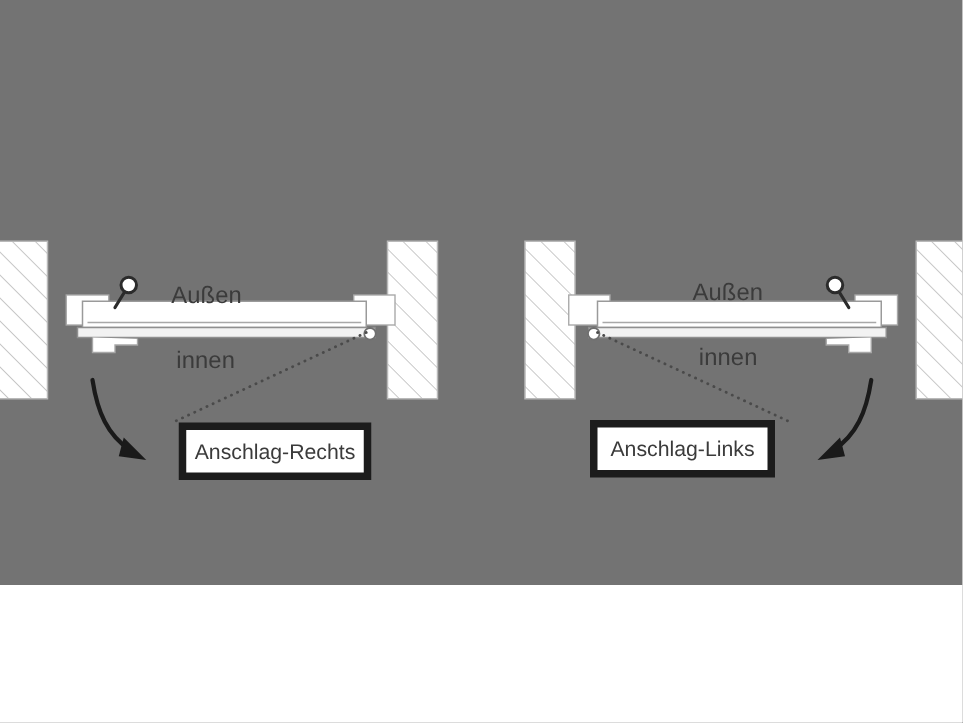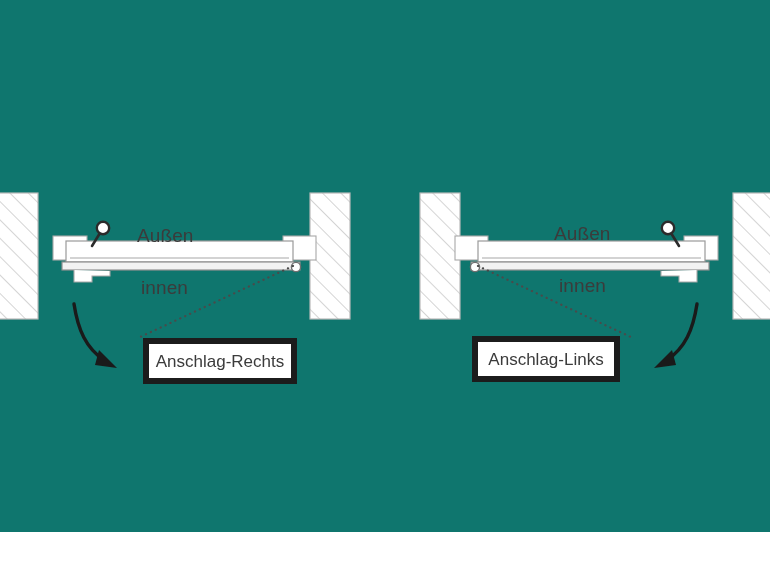--- a/index.html
+++ b/index.html
@@ -10,22 +10,22 @@
   }
   body {
     width: 770px;
     height: 578px;
     font-family: "Liberation Sans", sans-serif;
     overflow: hidden;
   }
   #diagram-root {
     position: relative;
     width: 770px;
-    height: 532px;
-    background: #0f766e;
+    height: 468px;
+    background: #737373;
   }
   svg.canvas {
     display: block;
     width: 770px;
     height: 578px;
   }
   .label-text {
     font-family: "Liberation Sans", sans-serif;
     font-size: 19px;
     fill: #3b3b3b;

